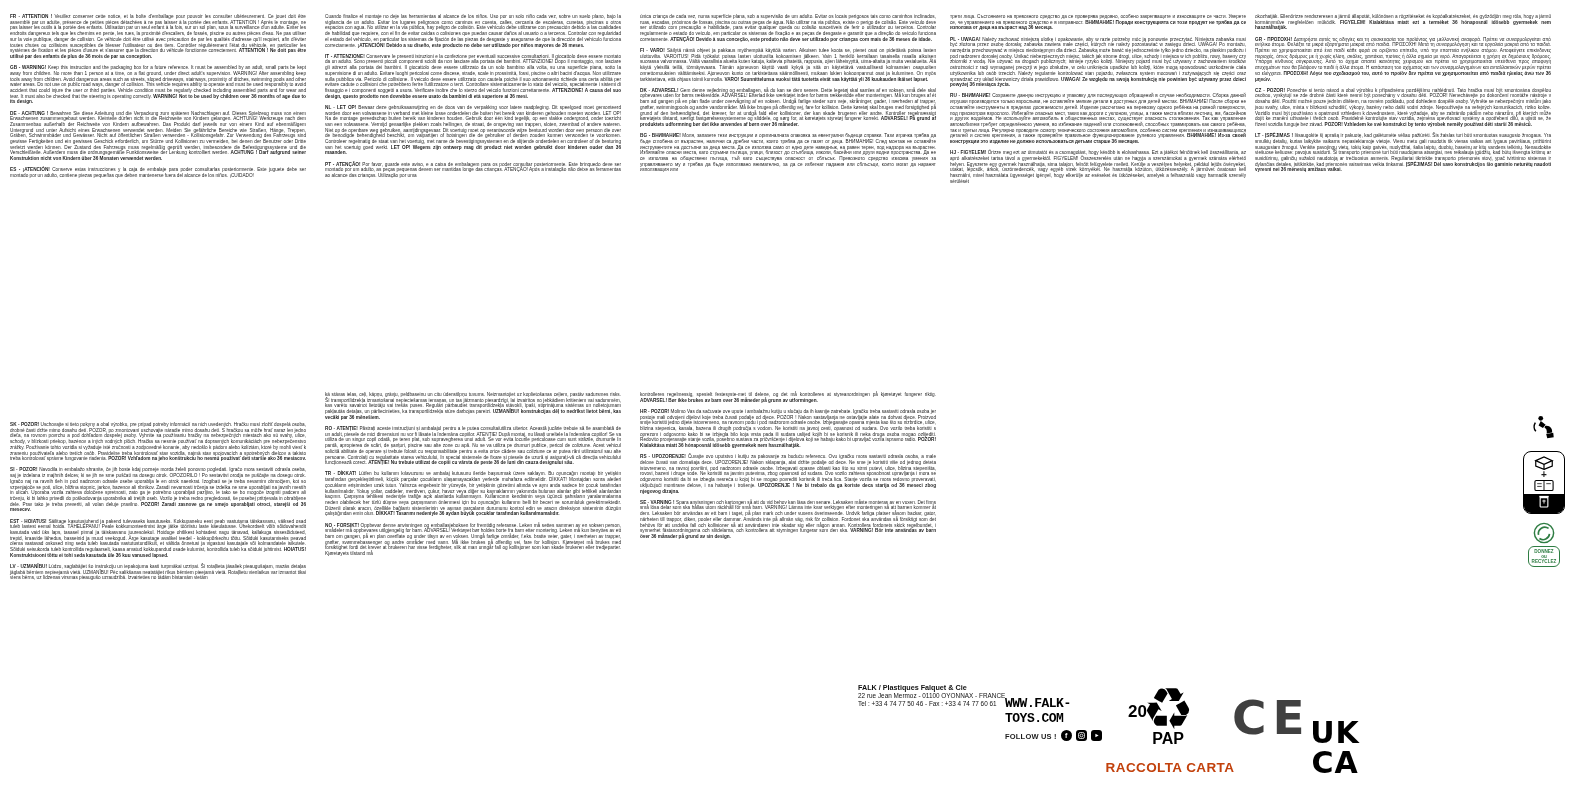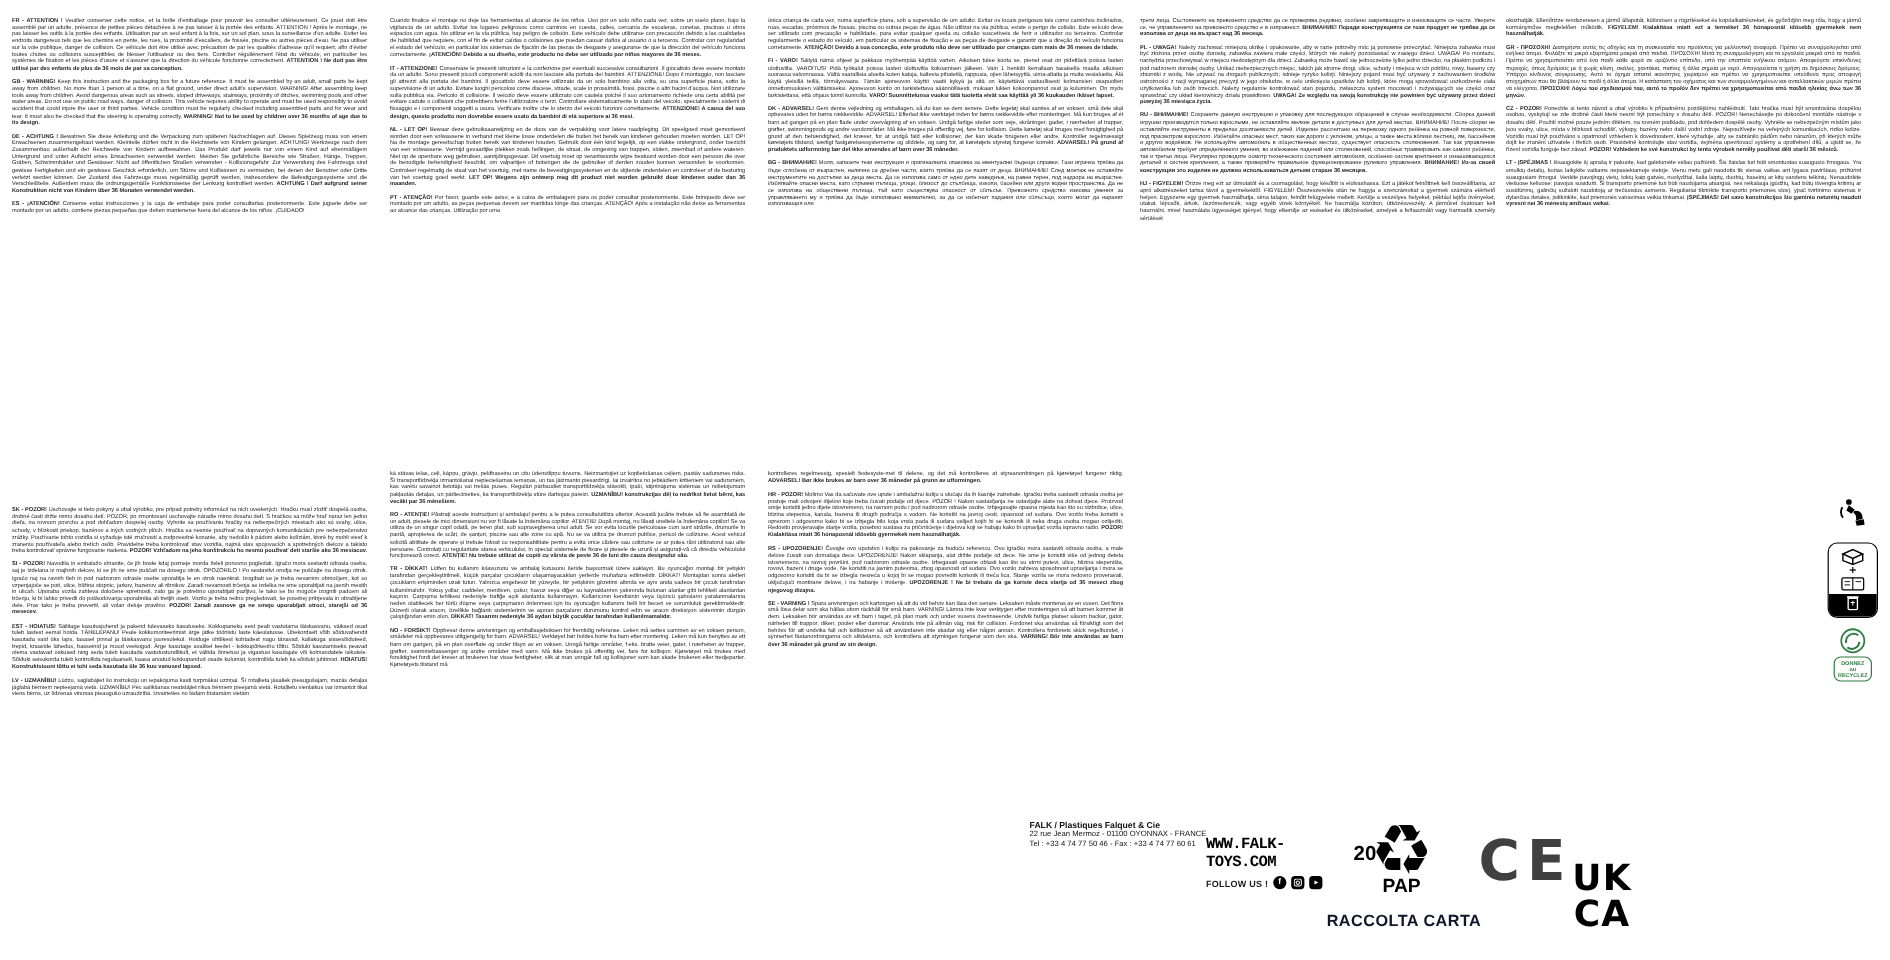--- a/index.html
+++ b/index.html
@@ -18,21 +18,21 @@
   .follow{display:flex;align-items:flex-end;gap:4px;margin-top:4px;}
   .follow .fl{font-weight:bold;font-size:7.5px;letter-spacing:0.2px;}
   .soc{width:11px;height:11px;border-radius:50%;background:#000;color:#fff;display:inline-flex;
        align-items:center;justify-content:center;font-size:7px;font-weight:bold;}
   .soc.sq{border-radius:3px;}
   .pap{position:absolute;left:1128px;top:680px;width:80px;text-align:center;color:#000;}
   .pap .tri{font-size:58px;line-height:58px;}
   .pap .num{position:absolute;left:0;top:22px;width:80px;text-align:left;font-weight:bold;font-size:17px;}
   .pap .mat{font-weight:bold;font-size:16px;margin-top:-8px;}
   .raccolta{position:absolute;left:1100px;top:760px;width:140px;text-align:center;
-            font-weight:bold;font-size:13.5px;letter-spacing:0.4px;color:#0f172a;}
+            font-weight:bold;font-size:13.5px;letter-spacing:0.4px;color:#c2410c;}
   .ce{position:absolute;left:1232px;top:690px;font-size:47px;font-weight:bold;letter-spacing:6px;
       color:#404040;font-family:"DejaVu Sans",sans-serif;}
   .ukca{position:absolute;left:1300px;top:686px;width:70px;text-align:center;color:#000;
         font-family:"DejaVu Sans",sans-serif;font-weight:bold;font-size:30px;line-height:30px;letter-spacing:1px;margin-top:32px;}
   
   .side{position:absolute;left:1518px;top:414px;width:52px;display:flex;flex-direction:column;
         align-items:center;gap:8px;}
   .badge{width:40px;border:1.6px solid #000;border-radius:8px;display:flex;flex-direction:column;
          align-items:center;padding:3px 0 0 0;background:#fff;overflow:hidden;}
   .badge .plus{font-weight:bold;font-size:10px;line-height:9px;}

